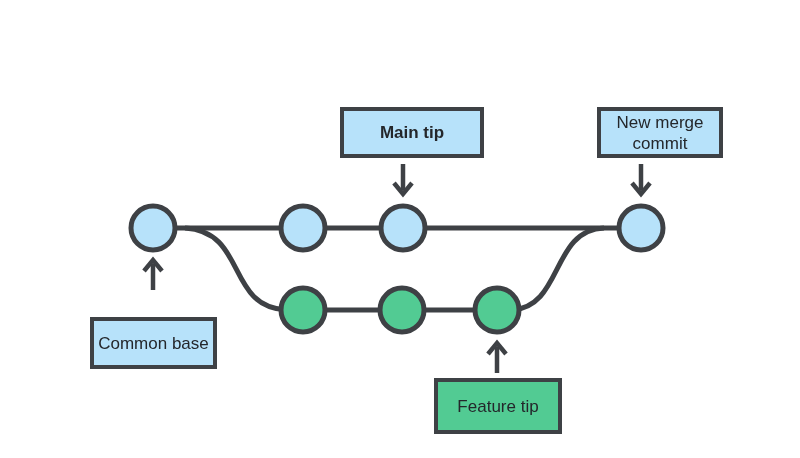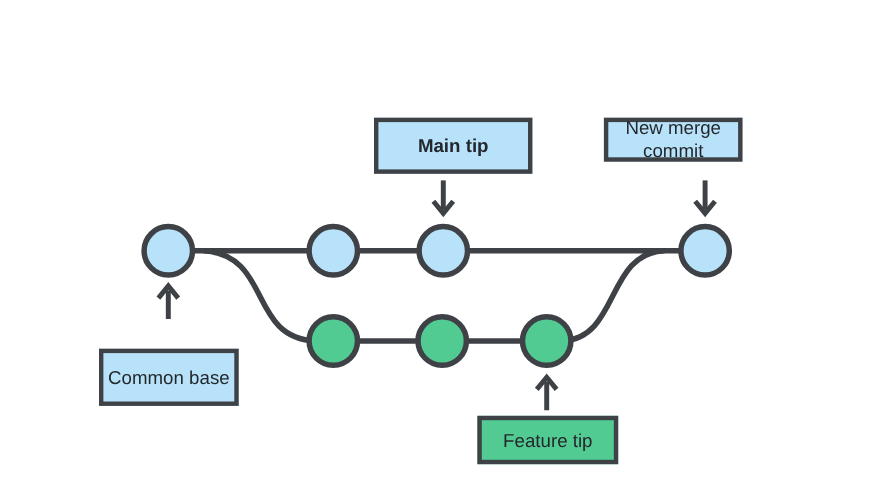--- a/index.html
+++ b/index.html
@@ -87,19 +87,19 @@
       <path class="arrow" d="M 144 271 L 153 260 L 162 271"></path>
     </g>
     <g>
       <path class="arrow" d="M 497 373 V 347"></path>
       <path class="arrow" d="M 488 354 L 497 343 L 506 354"></path>
     </g>
   </svg>
 
   <div class="label-box blue" style="left:340px; top:107px; width:144px; height:51px;font-weight:bold;">Main tip</div>
 
-  <div class="label-box blue" style="left:549px; top:107px; width:126px; height:40px;">New merge commit</div>
+  <div class="label-box blue" style="left:597px; top:107px; width:126px; height:51px;">New merge commit</div>
 
   <div class="label-box blue" style="left:90px; top:295px; width:127px; height:52px;margin-top:22px;">Common base</div>
 
-  <div class="label-box green" style="left:434px; top:378px; width:128px; height:44px;">Feature tip</div>
+  <div class="label-box green" style="left:434px; top:378px; width:128px; height:56px;">Feature tip</div>
 
 </div>
 
 </body></html>

